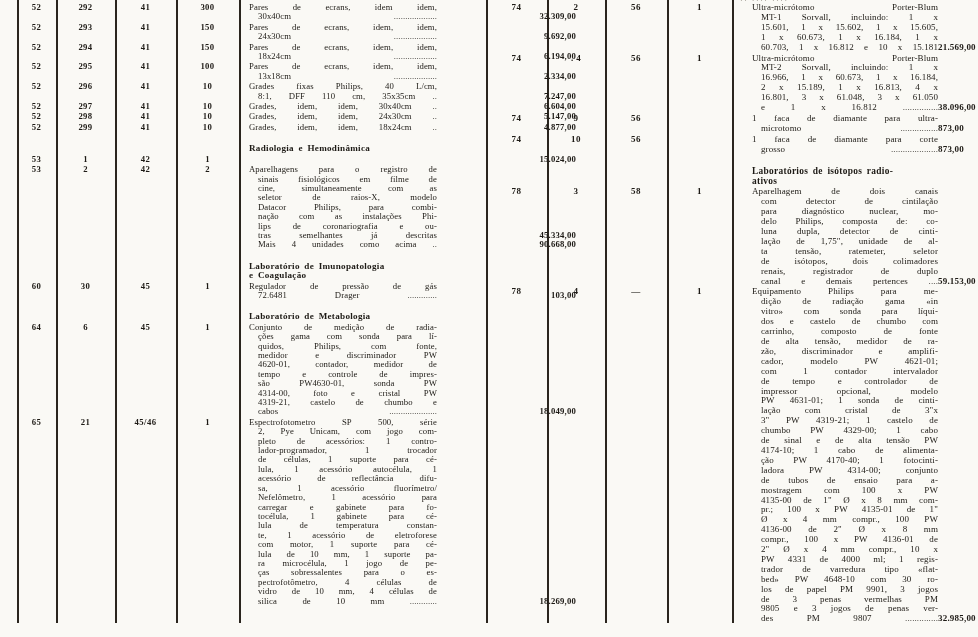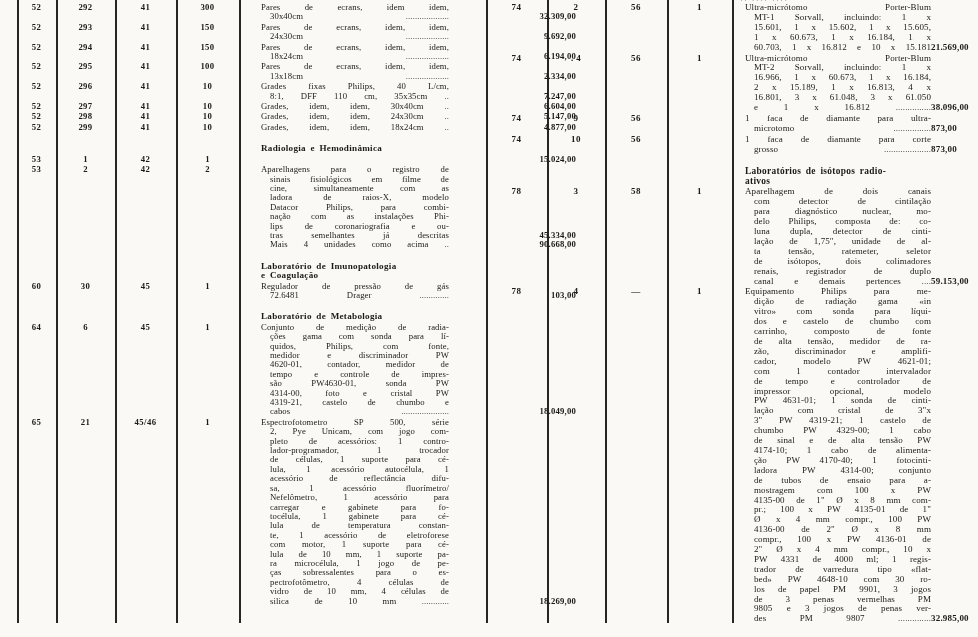--- a/index.html
+++ b/index.html
@@ -28,22 +28,22 @@
   .block.heading{margin-top:12px;}
   .block.heading + .block{margin-top:1px;}
 
   .cell-num{
     text-align:center;font-weight:bold;
     font-size:var(--fs);line-height:var(--lh);
     letter-spacing:0.4px;white-space:nowrap;
   }
   .desc{display:flex;align-items:stretch;min-width:0;}
   .lines{flex:0 0 auto;}
-  .panel-left  .lines{width:188px;padding-left:22px;}
-  .panel-right .lines{width:186px;padding-left:13px;}
+  .panel-left  .lines{width:188px;padding-left:10px;}
+  .panel-right .lines{width:186px;padding-left:20px;}
   .line{
     font-size:var(--fs);line-height:var(--lh);
     text-align:justify;text-align-last:justify;
     padding-left:9px;letter-spacing:0.1px;
   }
   .line.first{padding-left:0;}
   .heading .line{
     font-weight:bold;font-size:calc(var(--fs) + 0.4px);
     text-align:center;text-align-last:left;
     padding-left:0;word-spacing:2px;letter-spacing:0.3px;
@@ -224,21 +224,21 @@
       <div class="block item">
         <div class="cell-num">53</div>
         <div class="cell-num">2</div>
         <div class="cell-num">42</div>
         <div class="cell-num">2</div>
         <div class="desc">
           <div class="lines">
             <div class="line first">Aparelhagens para o registro de</div>
             <div class="line">sinais fisiológicos em filme de</div>
             <div class="line">cine, simultaneamente com as</div>
-            <div class="line">ladora de raios-X, modelo</div>
+            <div class="line">seletor de raios-X, modelo</div>
             <div class="line">Datacor Philips, para combi-</div>
             <div class="line">nação com as instalações Phi-</div>
             <div class="line">lips de coronariografia e ou-</div>
             <div class="line">tras semelhantes já descritas</div>
             <div class="line">Mais 4 unidades como acima ..</div>
           </div>
           <div class="prices">
             <div class="price">45.334,00</div>
             <div class="price">90.668,00</div>
           </div>

